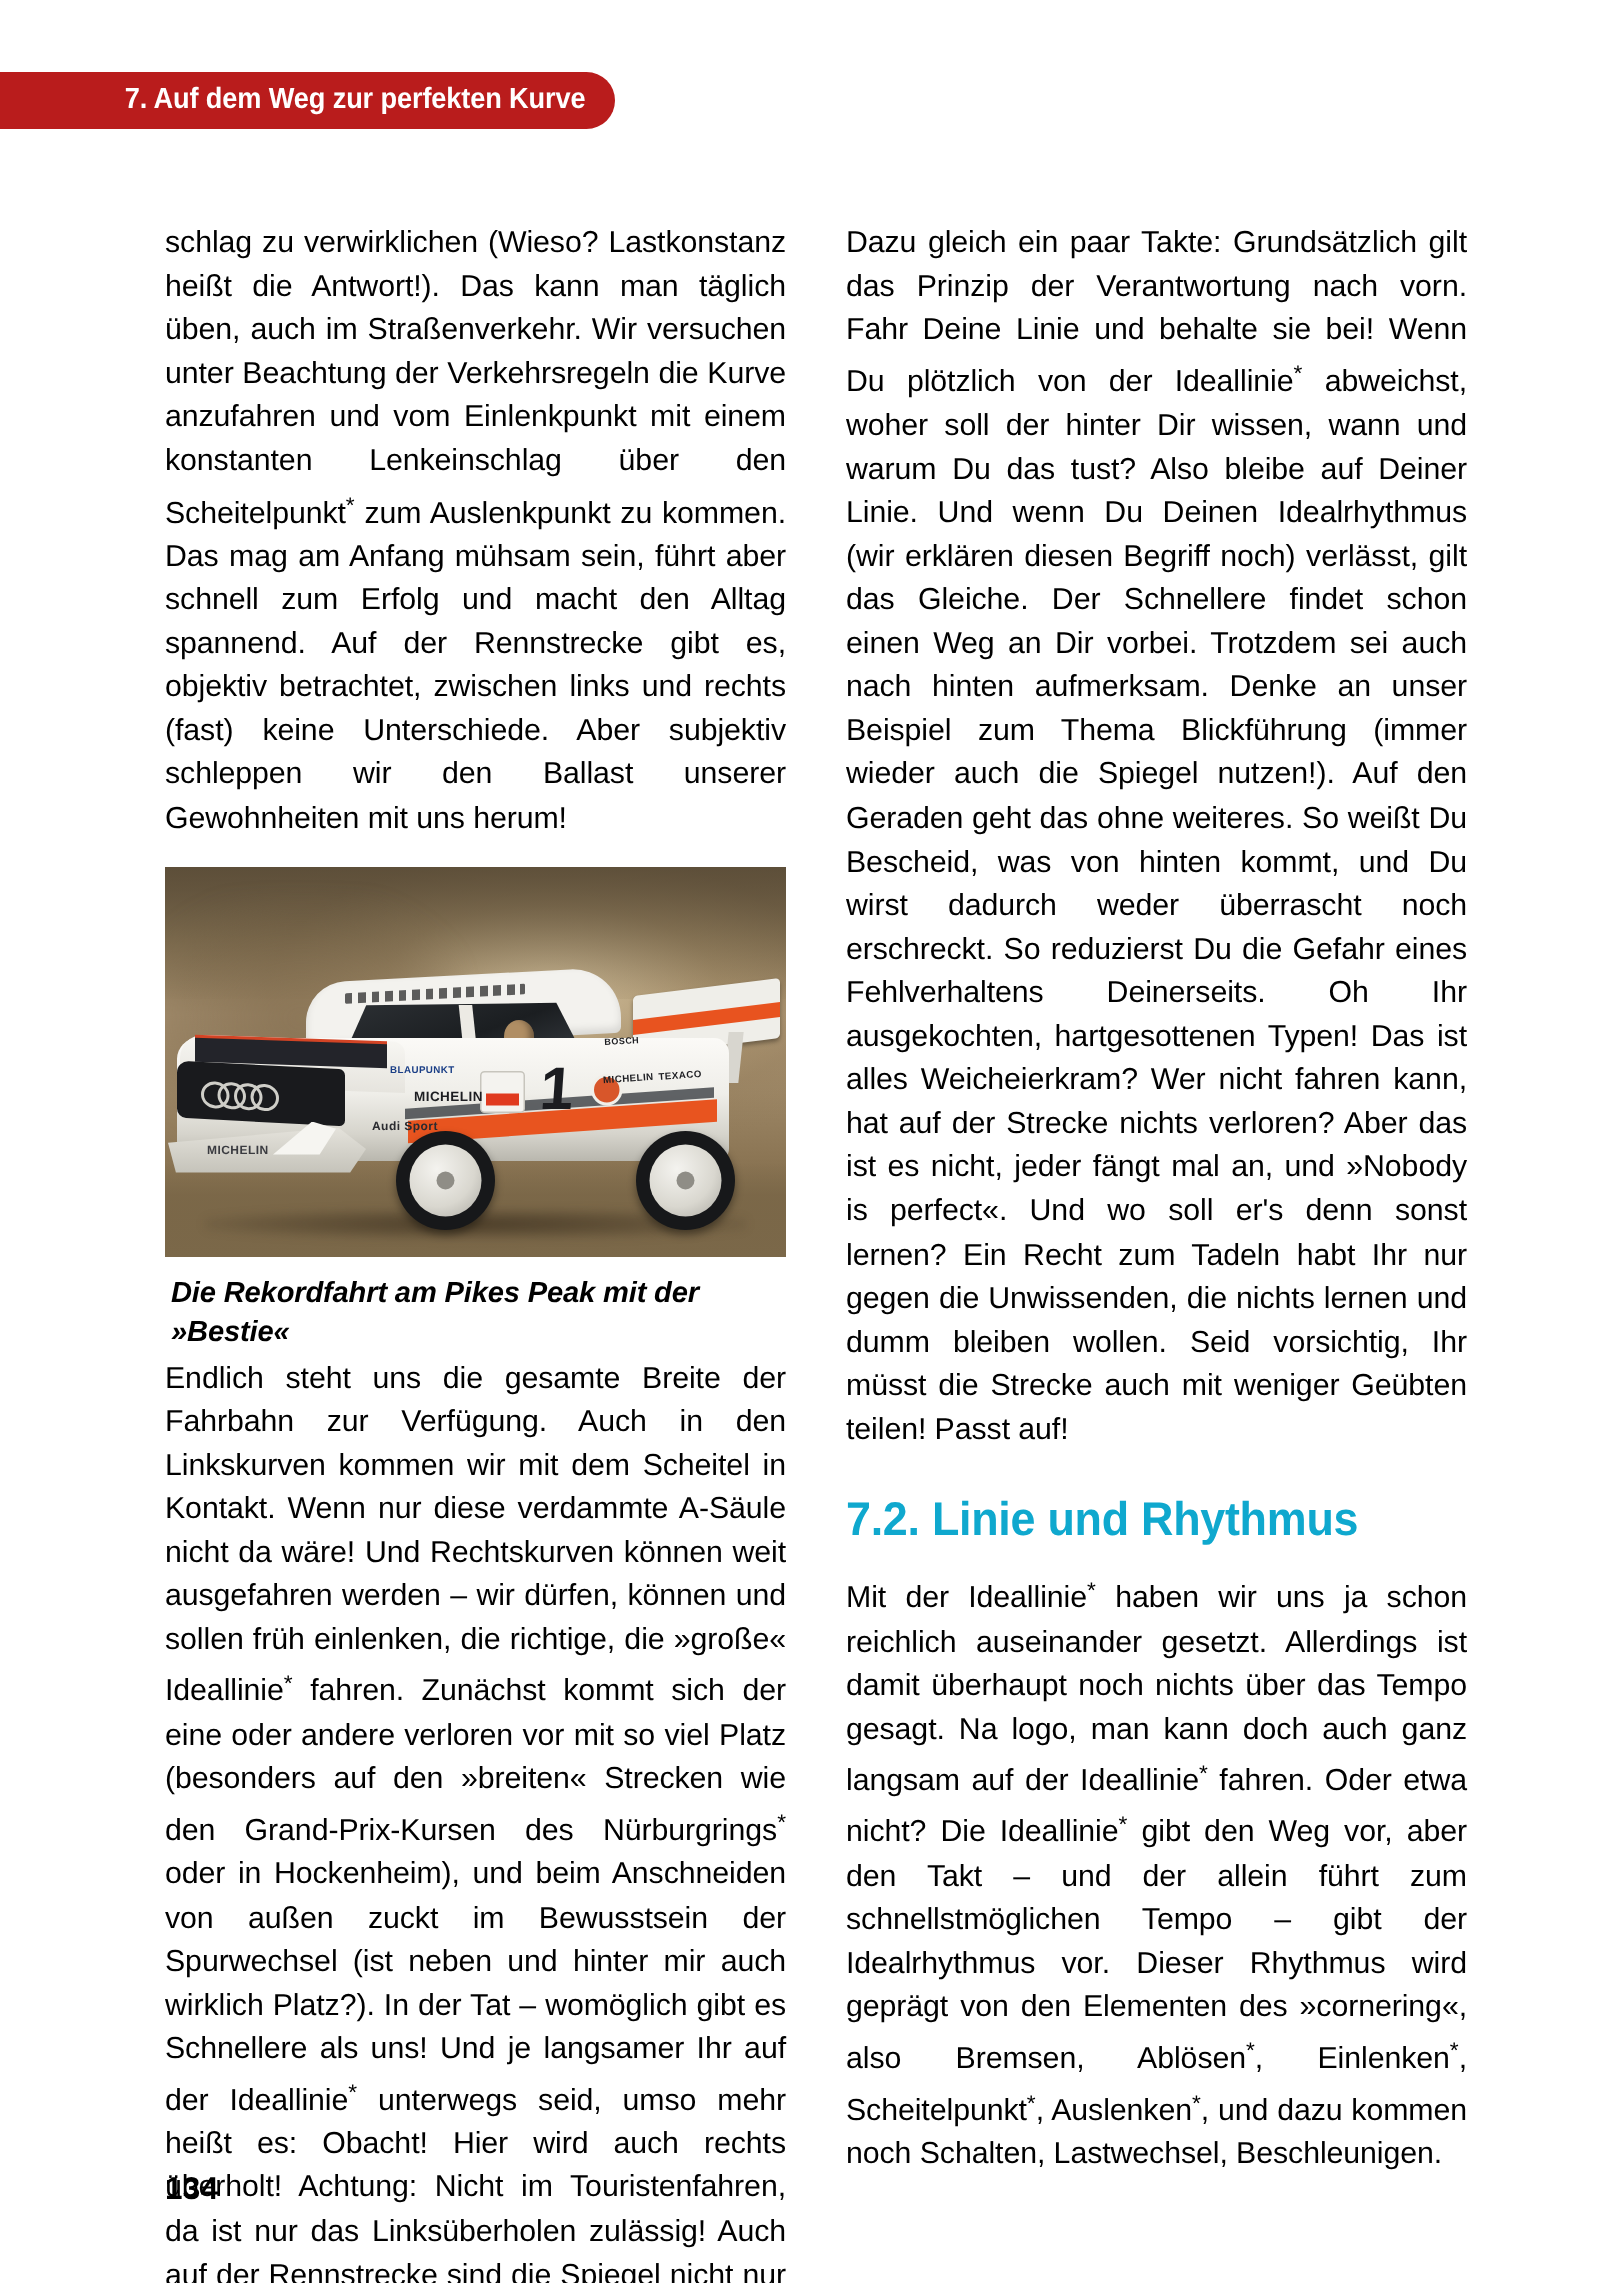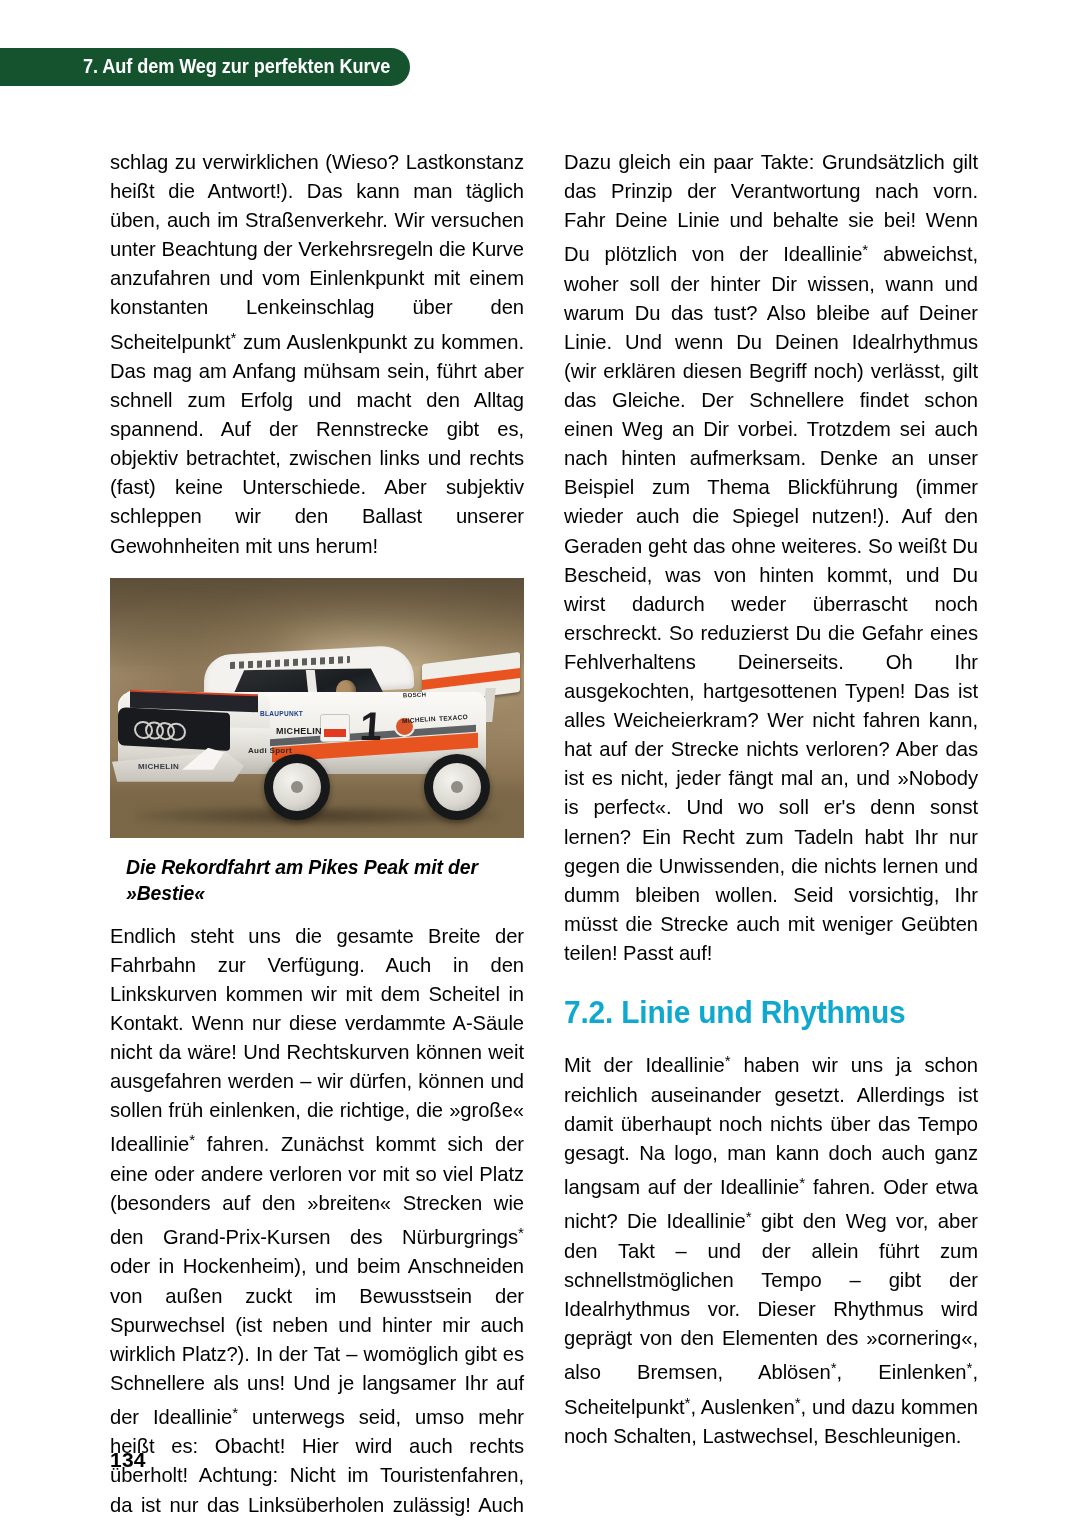--- a/index.html
+++ b/index.html
@@ -18,21 +18,21 @@
     -webkit-font-smoothing: antialiased;
   }
 
   
   .header-banner {
     position: absolute;
     left: 0;
     top: 48px;
     height: 38px;
     min-width: 410px;
-    background: #14532d;
+    background: #b91c1c;
     border-top-right-radius: 19px;
     border-bottom-right-radius: 19px;
     display: flex;
     align-items: center;
     justify-content: flex-end;
     box-sizing: border-box;
     padding-right: 20px;
   }
   .header-banner-text {
     color: #ffffff;
@@ -411,21 +411,21 @@
     height: 20px;
     background: radial-gradient(ellipse at 50% 50%, rgba(40,30,18,0.58) 0%, rgba(40,30,18,0.22) 55%, rgba(0,0,0,0) 80%);
     filter: blur(3px);
   }
 
   .caption {
     margin-top: 11px;
     width: 414px;
   }
   .caption-title {
-    margin: 16px;
+    margin: 4px;
     font-size: 19.4px;
     line-height: 26px;
     font-weight: bold;
     font-style: italic;
     letter-spacing: -0.1px;
   }
   .caption-credit {
     margin: 0;
     font-size: 19.4px;
     line-height: 26px;

